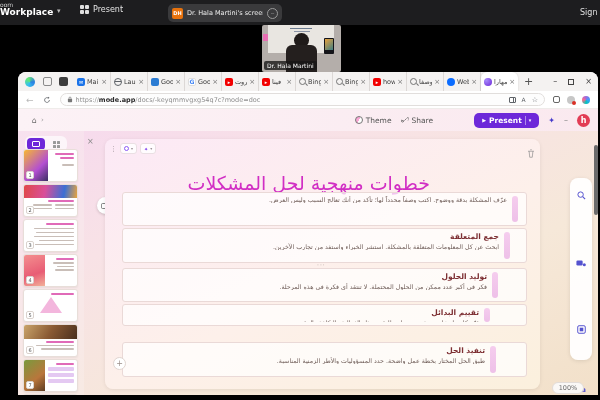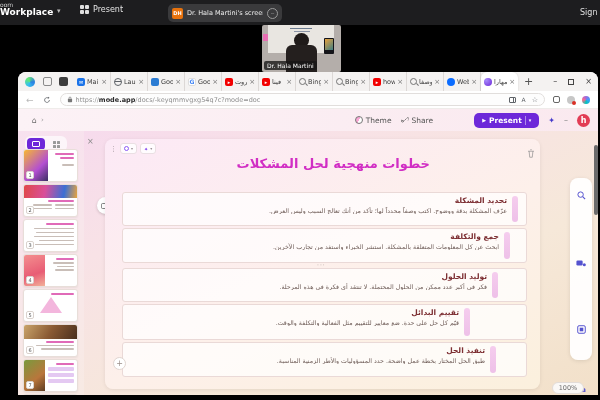--- a/index.html
+++ b/index.html
@@ -115,21 +115,21 @@
   .floatcam { position:absolute; left:79px; top:66px; width:17px; height:17px; background:#fff; border-radius:50%; box-shadow:0 1px 3px rgba(0,0,0,.18); display:flex; align-items:center; justify-content:center; }
 
   .doccard { position:absolute; left:87px; top:8px; width:435px; height:250px; border-radius:8px; background:linear-gradient(155deg,#fce9f6 0%,#fdf0ea 55%,#fbf0dd 100%); box-shadow:0 1px 4px rgba(0,0,0,.08); }
   .card-toolbar { position:absolute; left:5px; top:4px; display:flex; align-items:center; gap:3px; }
   .ct-dots { font-size:7px; color:#9a8f95; }
   .ct-btn { height:11px; background:rgba(255,255,255,.85); border:1px solid #eadfe3; border-radius:3px; display:flex; align-items:center; gap:2px; padding:0 3px; }
   .ct-circle { width:5px; height:5px; border:1px solid #8b5cf6; border-radius:50%; }
   .ct-sparkle { font-size:5px; color:#7c3aed; }
   .ct-chev { font-size:4px; color:#9a8f95; }
   .trashbtn { position:absolute; right:5px; top:4px; }
-  .doc-title { position:absolute; right:110px; top:17px; font-size:13px; font-weight:bold; color:#d12ec4; direction:rtl; white-space:nowrap; }
+  .doc-title { position:absolute; right:110px; top:33px; font-size:19px; font-weight:normal; color:#d12ec4; direction:rtl; white-space:nowrap; }
   .drow { position:absolute; left:17px; width:405px; background:rgba(255,255,255,.72); border:1px solid #ead9d7; border-radius:3px; direction:rtl; display:flex; gap:5px; padding:3px 8px; }
   .dpill { width:6px; border-radius:4px; background:linear-gradient(#f5cdee,#eec0e8); flex:none; }
   .dtext { display:flex; flex-direction:column; gap:2px; min-width:0; }
   .dhead { font-size:7.5px; font-weight:bold; color:#7d2f33; }
   .dbody { font-size:6.3px; color:#6f5d58; white-space:nowrap; overflow:hidden; }
   .dots-h { position:absolute; left:212px; top:122px; font-size:6px; color:#b0a5a0; letter-spacing:1px; }
   .addblock { position:absolute; left:8px; top:218px; width:13px; height:13px; background:#fff; border:1px solid #e0d5d0; border-radius:50%; font-size:8px; color:#9a8f8a; display:flex; align-items:center; justify-content:center; }
 
   .rtoolbar { position:absolute; left:552px; top:47px; width:22px; height:182px; background:rgba(255,255,255,.93); border-radius:8px; box-shadow:0 1px 4px rgba(0,0,0,.1); display:flex; flex-direction:column; align-items:center; justify-content:space-between; padding:7px 0;gap:48px; }
   .rt-aa { font-size:7px; font-weight:bold; color:#5553cf; }
@@ -433,39 +433,38 @@
           <svg width="8" height="9" viewBox="0 0 10 12">
               <path d="M1 3h8M4 1h2M2.5 3l.8 8h3.4l.8-8" stroke="#8a8a8a" fill="none" stroke-width="0.9"></path>
             </svg>
         </span>
 
         <div class="doc-title">خطوات منهجية لحل المشكلات</div>
 
         <div class="drow" style="top:53px;height:34px;padding-left:4px">
           <span class="dpill"></span>
           <span class="dtext">
-              <span class="dhead">تحديد المشكلة</span>
               <span class="dbody">عرّف المشكلة بدقة ووضوح. اكتب وصفاً محدداً لها؛ تأكد من أنك تعالج السبب وليس العرض.</span>
             </span>
         </div>
         <div class="drow" style="top:89px;height:35px;padding-right:16px">
           <span class="dpill"></span>
           <span class="dtext">
-              <span class="dhead">جمع والتكلفة</span>
+              <span class="dhead">جمع المتعلقة</span>
               <span class="dbody">ابحث عن كل المعلومات المتعلقة بالمشكلة. استشر الخبراء واستفد من تجارب الآخرين.</span>
             </span>
         </div>
         <div class="drow" style="top:129px;height:34px;padding-right:28px">
           <span class="dpill"></span>
           <span class="dtext">
               <span class="dhead">توليد الحلول</span>
               <span class="dbody">فكر في أكبر عدد ممكن من الحلول المحتملة. لا تنتقد أي فكرة في هذه المرحلة.</span>
             </span>
         </div>
-        <div class="drow" style="top:165px;height:36px;padding-right:56px">
+        <div class="drow" style="top:165px;height:22px;padding-right:36px">
           <span class="dpill"></span>
           <span class="dtext">
               <span class="dhead">تقييم البدائل</span>
               <span class="dbody">قيّم كل حل على حدة. ضع معايير للتقييم مثل الفعالية والتكلفة والوقت.</span>
             </span>
         </div>
         <div class="drow" style="top:203px;height:35px;padding-right:30px">
           <span class="dpill"></span>
           <span class="dtext">
               <span class="dhead">تنفيذ الحل</span>

